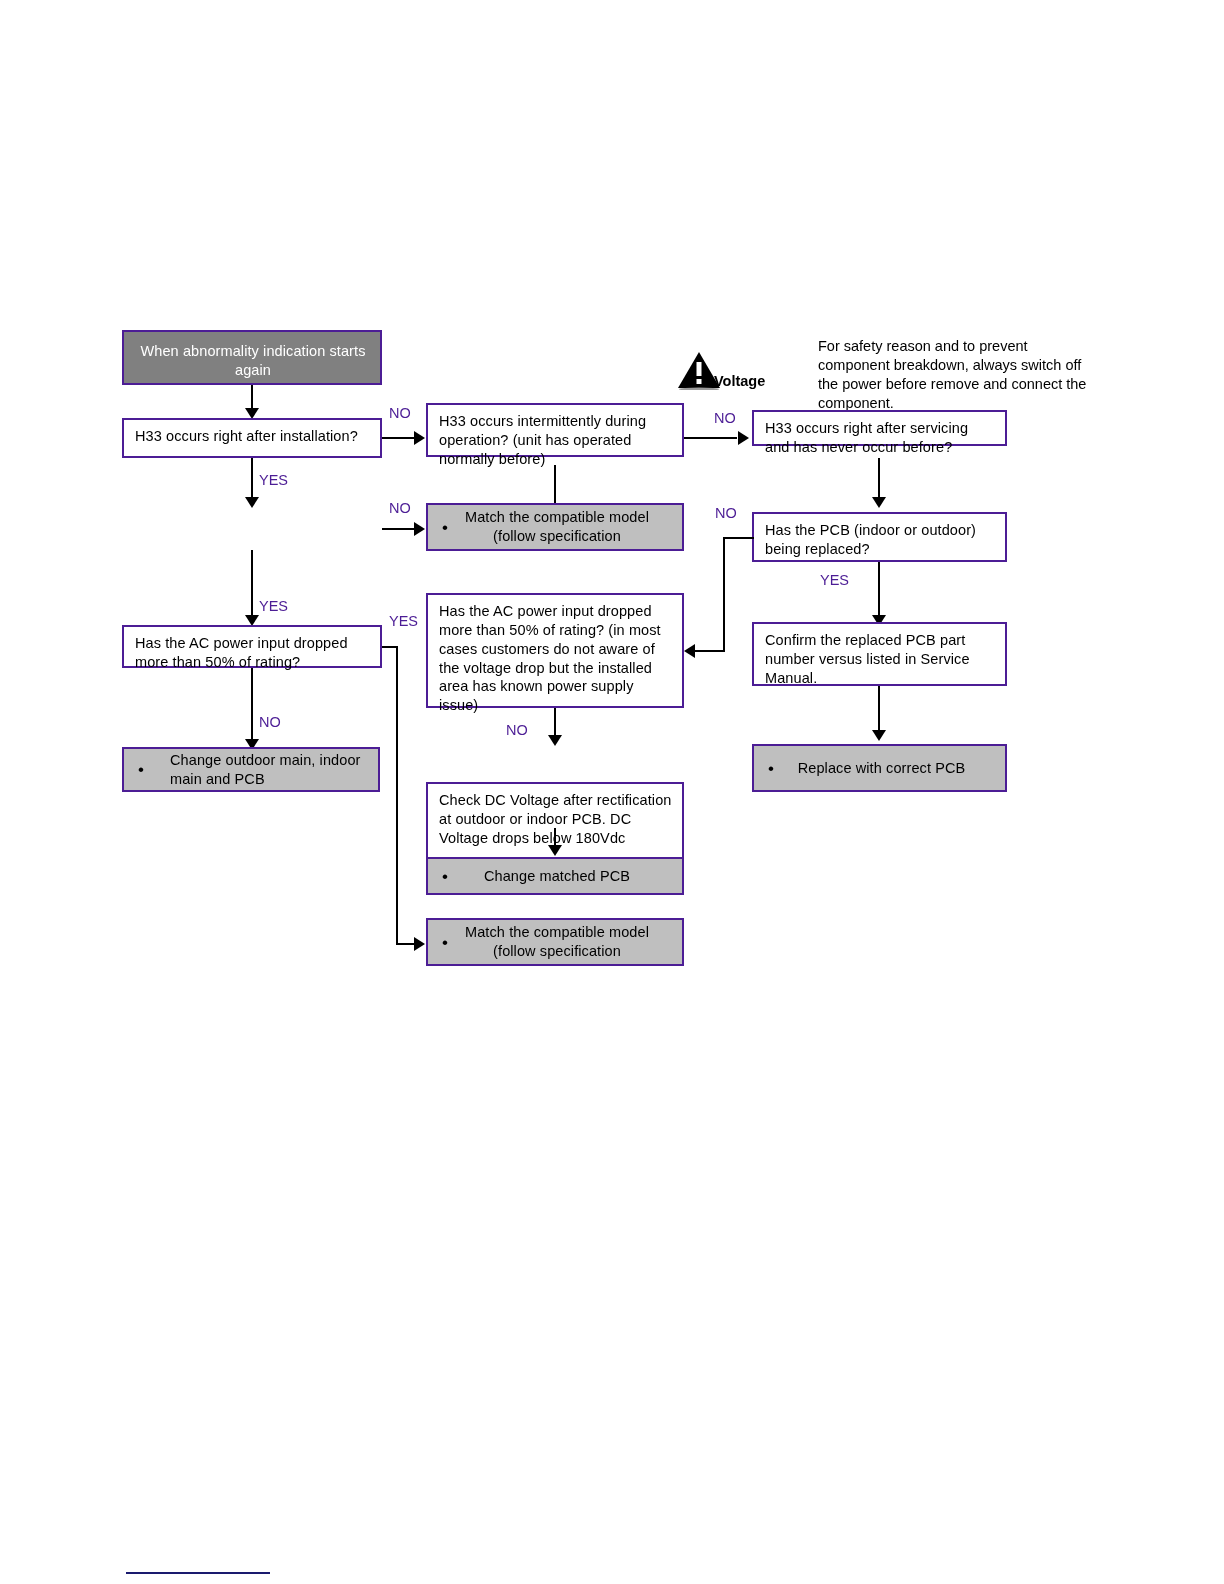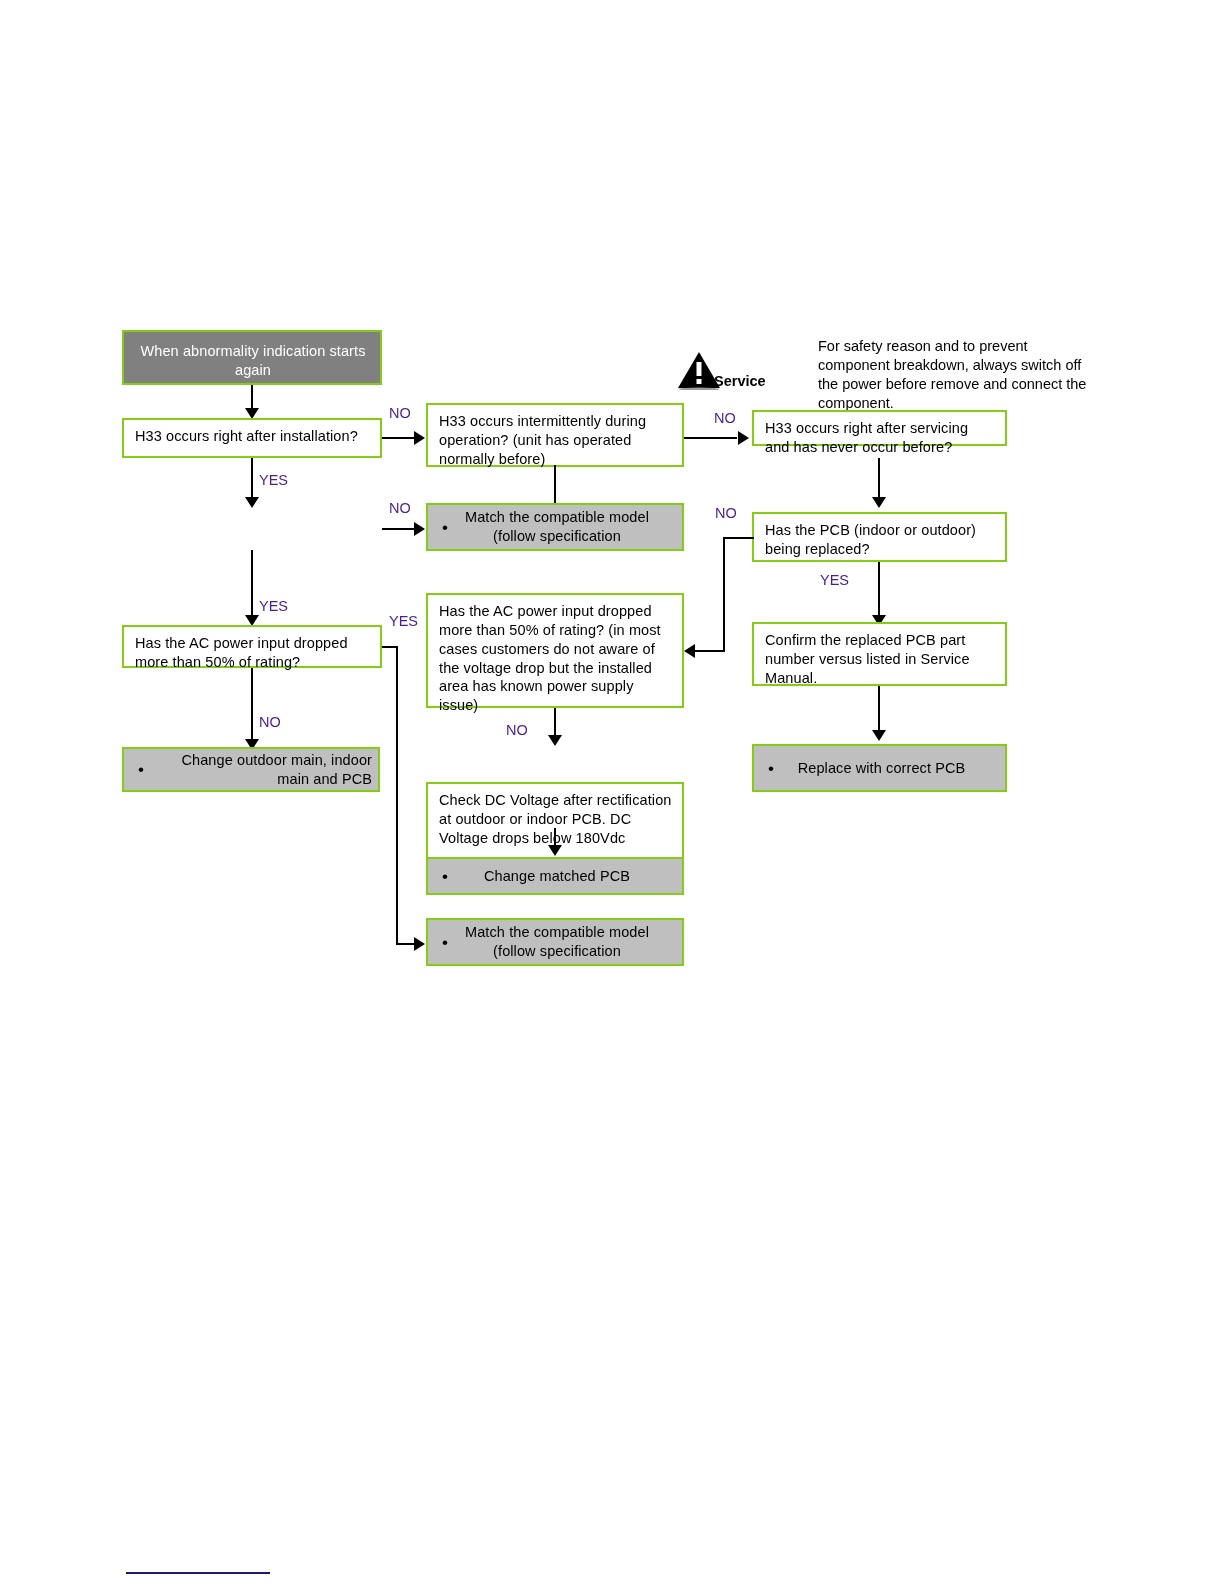--- a/index.html
+++ b/index.html
@@ -13,21 +13,21 @@
   #page {
     position: relative;
     width: 1224px;
     height: 1584px;
     background: #ffffff;
     overflow: hidden;
   }
   .node {
     position: absolute;
     box-sizing: border-box;
-    border: 2px solid #84cc16;
+    border: 2px solid #4c1d95;
     background: #ffffff;
     color: #000000;
     font-size: 14.5px;
     line-height: 1.30;
     padding: 7px 9px 6px 11px;
     letter-spacing: 0.1px;
   }
   .node.gray {
     background: #bfbfbf;
   }
@@ -50,21 +50,21 @@
     font-size: 17px;
     line-height: 1;
     color: #000;
   }
   .node.bulleted .btext {
     flex: 1 1 auto;
     padding-right: 30px;
     text-align: center;
   }
   .node.bulleted.twoline .btext {
-    text-align: right;
+    text-align: left;
     padding-left: 12px;
     padding-right: 6px;
   }
 
   
   .hline {
     position: absolute;
     height: 0;
     border-top: 2px solid #000000;
   }
@@ -127,21 +127,21 @@
 <div id="page">
 
   <div class="caution-icon" style="left:676px; top:350px;">
     <svg width="46" height="40" viewBox="0 0 46 40" aria-hidden="true">
       <polygon points="23,2 44,38 2,38" fill="#000000"></polygon>
       <rect x="20.5" y="12" width="5" height="14" fill="#ffffff"></rect>
       <rect x="20.5" y="29" width="5" height="5" fill="#ffffff"></rect>
       <ellipse cx="23" cy="39.2" rx="20" ry="1.6" fill="#9a9a9a"></ellipse>
     </svg>
   </div>
-  <div class="caution-word" style="left:714px; top:373px;">Service</div>
+  <div class="caution-word" style="left:714px; top:373px;">Voltage</div>
   <div class="caution-text" style="left:818px; top:337px;">For safety reason and to prevent component breakdown, always switch off the power before remove and connect the component.</div>
 
   <div class="node darkgray" style="left:122px; top:330px; width:260px; height:55px;">
     <span>When abnormality indication starts again</span>
   </div>
 
   <div class="vline" style="left:251px; top:385px; height:25px;"></div>
   <div class="arrow-down" style="left:245px; top:408px;"></div>
 
   <div class="node" style="left:122px; top:418px; width:260px; height:40px;">
@@ -177,21 +177,21 @@
 
   <div class="vline" style="left:251px; top:668px; height:74px;"></div>
   <div class="arrow-down" style="left:245px; top:739px;"></div>
   <div class="elabel" style="left:259px; top:714px;">NO</div>
 
   <div class="node gray bulleted twoline" style="left:122px; top:747px; width:258px; height:45px;">
     <span class="bullet">•</span>
     <span class="btext">Change outdoor main, indoor main and PCB</span>
   </div>
 
-  <div class="node" style="left:426px; top:403px; width:258px; height:64px;">
+  <div class="node" style="left:426px; top:403px; width:258px; height:54px;">
     <span>H33 occurs intermittently during operation? (unit has operated normally before)</span>
   </div>
 
   <div class="vline" style="left:554px; top:465px; height:38px;"></div>
 
   <div class="hline" style="left:684px; top:437px; width:53px;"></div>
   <div class="arrow-right" style="left:738px; top:431px;"></div>
   <div class="elabel" style="left:714px; top:410px;">NO</div>
 
   <div class="node gray bulleted" style="left:426px; top:503px; width:258px; height:48px;">

